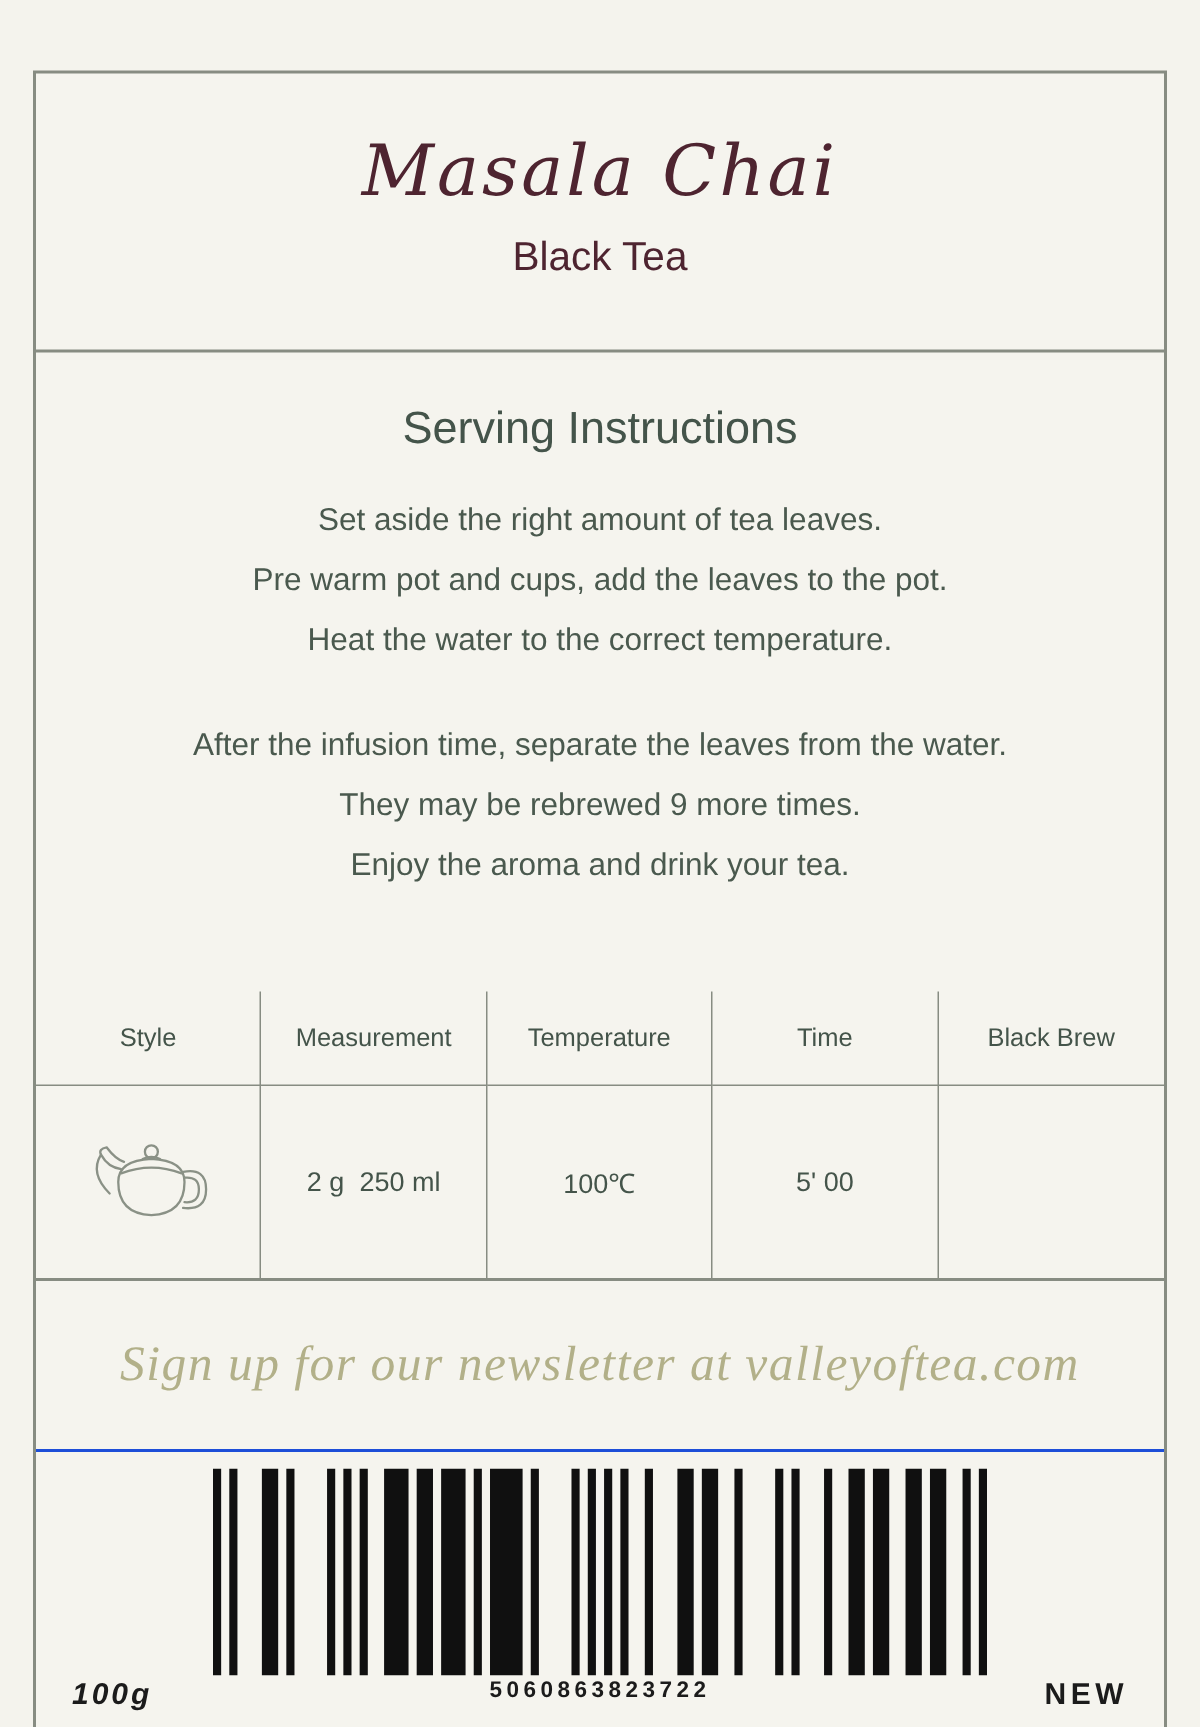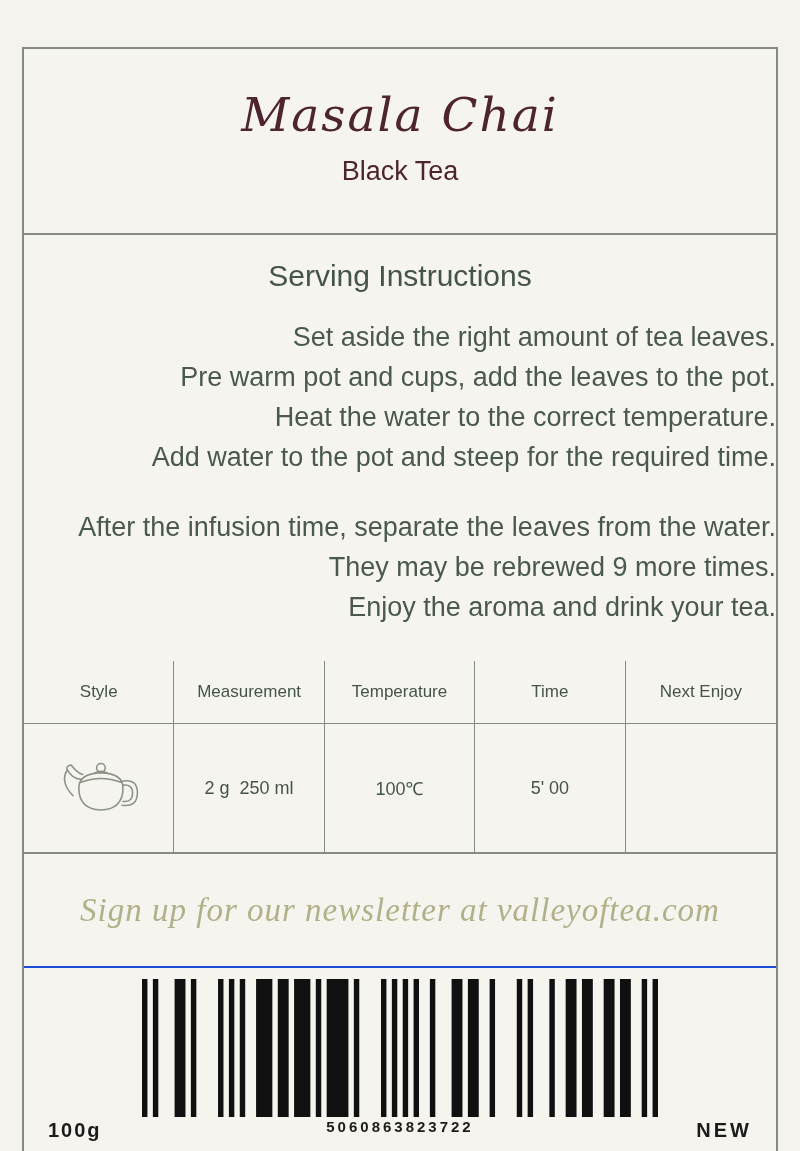--- a/index.html
+++ b/index.html
@@ -42,31 +42,30 @@
     color: #4e2430;
   }
 
   
   .serving-section {
     height: 426px;
     text-align: center;
     color: #47564c;
   }
   .serving-heading {
-    padding-top: 24px;
+    padding-top: 34px;
     font-size: 30px;
     font-weight: 400;
     color: #44544a;
   }
   .serving-lines { margin-top: 24px; }
   .serving-line {
-    font-size: 27px;
+    font-size: 21px;
     line-height: 40px;
     color: #4a594e;
-    text-align: right;
   }
   .serving-gap { height: 30px; }
 
   
   .brew-table {
     display: grid;
     grid-template-columns: repeat(5, 1fr);
     border-bottom: 2px solid #878c82;
     color: #44544a;
   }
@@ -117,53 +116,52 @@
     color: #1b1b1b;
   }
   .weight-label, .new-badge {
     position: absolute;
     bottom: 12px;
     font-size: 20px;
     font-weight: 700;
     color: #1b1b1b;
     letter-spacing: 2px;
   }
-  .weight-label { left: 24px; }
+  .weight-label { left: 24px; font-style: italic; }
   .new-badge { right: 24px; letter-spacing: 3px; }
 </style>
 </head>
 <body>
 
 <div class="label">
 
   <div class="title-section">
     <div class="product-title">Masala Chai</div>
     <div class="product-subtitle">Black Tea</div>
   </div>
 
   <div class="serving-section">
     <div class="serving-heading">Serving Instructions</div>
     <div class="serving-lines">
       <div class="serving-line">Set aside the right amount of tea leaves.</div>
       <div class="serving-line">Pre warm pot and cups, add the leaves to the pot.</div>
       <div class="serving-line">Heat the water to the correct temperature.</div>
-      <div class="serving-line">Add water to the pot and steep for the required time.</div>
       <div class="serving-gap"></div>
       <div class="serving-line">After the infusion time, separate the leaves from the water.</div>
       <div class="serving-line">They may be rebrewed 9 more times.</div>
       <div class="serving-line">Enjoy the aroma and drink your tea.</div>
     </div>
   </div>
 
   <div class="brew-table">
     <div class="brew-cell brew-head">Style</div>
     <div class="brew-cell brew-head">Measurement</div>
     <div class="brew-cell brew-head">Temperature</div>
     <div class="brew-cell brew-head">Time</div>
-    <div class="brew-cell brew-head last">Next Enjoy</div>
+    <div class="brew-cell brew-head last">Black Brew</div>
 
     <div class="brew-cell brew-body">
       <svg class="teapot" viewBox="0 0 100 80" fill="none" stroke="#8a9186" stroke-width="1.6" stroke-linecap="round">
 
         <path d="M29,40 Q29,25 52,24 Q75,25 75,40 Q75,62 52,63 Q29,62 29,40 Z"></path>
 
         <path d="M31,34 Q52,26 73,34"></path>
 
         <circle cx="52" cy="19" r="4.5"></circle>
         <path d="M46,24 Q52,21 58,24"></path>

